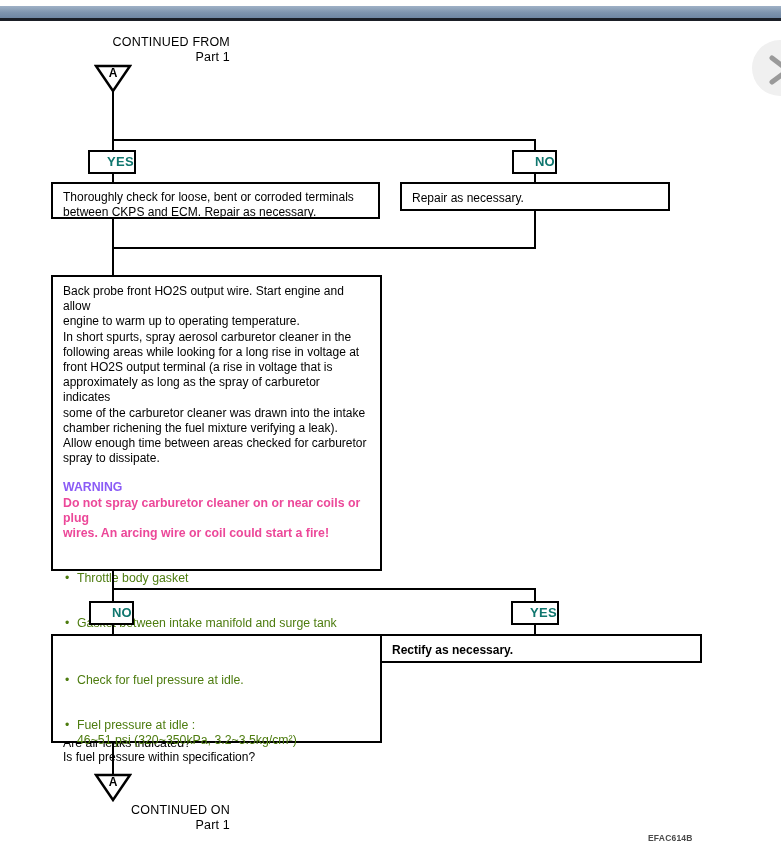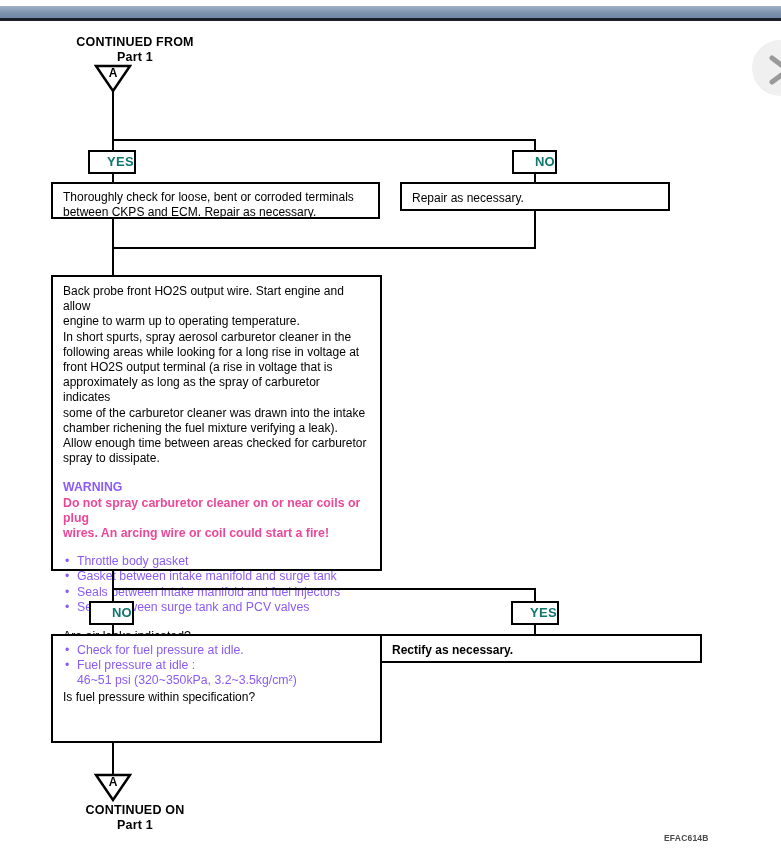--- a/index.html
+++ b/index.html
@@ -80,24 +80,24 @@
     letter-spacing: 0.3px;
     color: #0f766e;
     text-align: right;
     line-height: 20px;
     height: 24px;
   }
 
   .hdr {
     position: absolute;
     font-size: 12.5px;
-    font-weight: bold;
+    font-weight: normal;
     letter-spacing: 0.2px;
     color: #000;
-    text-align: center;
+    text-align: right;
     line-height: 15px;
     white-space: pre-line;
   }
 
   .tri { position: absolute; }
   .tri-letter {
     position: absolute;
     font-size: 12px;
     font-weight: bold;
     text-align: center;
@@ -128,24 +128,25 @@
   }
 
   ul.blist {
     list-style: none;
     margin: 13px 0 0 0;
     padding: 0;
   }
   ul.blist li {
     font-size: 12.3px;
     line-height: 15.2px;
-    color: #8b5cf6;
+    color: #4d7c0f;
     padding-left: 14px;
     position: relative;
     white-space: pre-line;
+    margin-top: 30px;
   }
   ul.blist li:before {
     content: "\2022";
     position: absolute;
     left: 2px;
     top: 0;
   }
   .qline {
     font-size: 12.3px;
     line-height: 15.2px;
@@ -267,15 +268,15 @@
   <div class="tri" style="left:94px; top:772px;">
     <svg width="38" height="30" viewBox="0 0 38 30">
       <polygon points="2,3 36,3 19,28" fill="#ffffff" stroke="#000000" stroke-width="2.5"></polygon>
     </svg>
   </div>
   <div class="tri-letter" style="left:94px; top:775px; width:38px;">A</div>
 
   <div class="hdr" style="left:40px; top:803px; width:190px;">CONTINUED ON
 Part 1</div>
 
-  <div class="figcode" style="left:664px; top:833px;">EFAC614B</div>
+  <div class="figcode" style="left:648px; top:833px;">EFAC614B</div>
 
 </div>
 
 </body></html>

